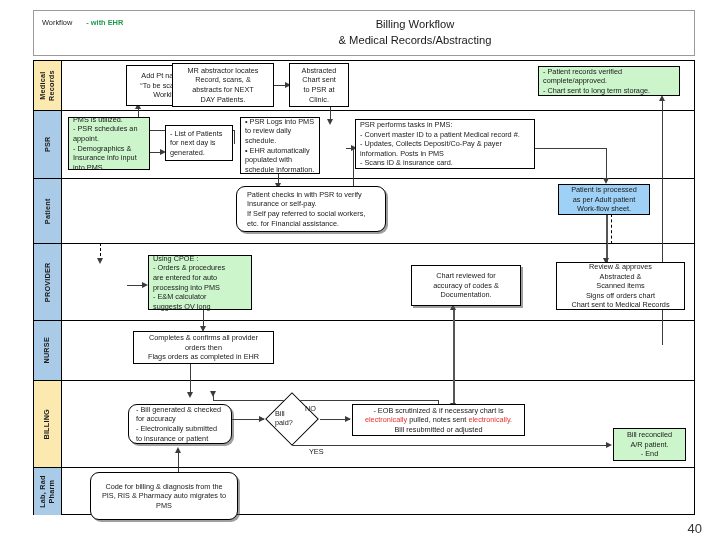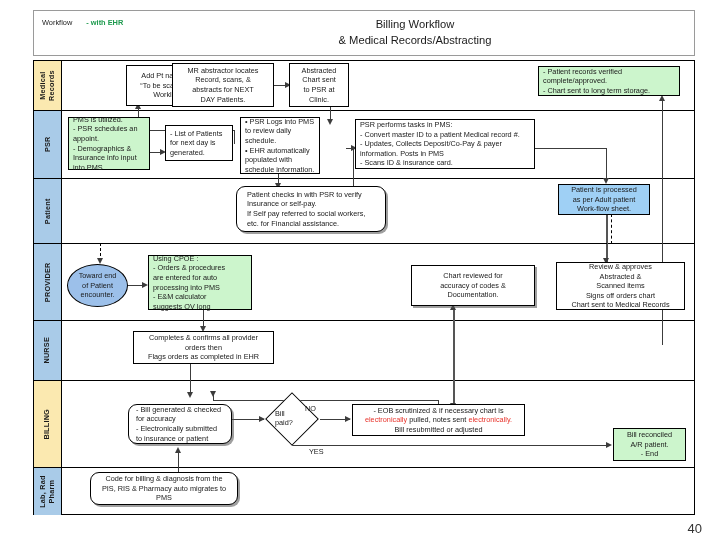--- a/index.html
+++ b/index.html
@@ -268,36 +268,31 @@
     <div>If Self pay referred to social workers,</div>
     <div>etc. for Financial assistance.</div>
   </div>
 
   <div class="node ctr blue" style="left:558px;top:184px;width:92px;height:31px;">
     <div>Patient is processed</div>
     <div><span>as per </span><b>Adult patient</b></div>
     <div><b>Work-flow sheet.</b></div>
   </div>
 
-  <div class="node ctr ell" style="left:67px;top:264px;width:61px;height:43px;padding:0;">
-    <div>Toward end</div>
-    <div>of Patient</div>
-    <div>encounter.</div>
-  </div>
 
   <div class="node lft green" style="left:148px;top:255px;width:104px;height:55px;">
     <div>Using CPOE :</div>
     <div> - Orders  &amp; procedures</div>
     <div>are entered for auto</div>
     <div>processing into PMS</div>
     <div> - E&amp;M calculator</div>
     <div>suggests OV long</div>
   </div>
 
-  <div class="node ctr shadow" style="left:411px;top:265px;width:124px;height:41px;">
+  <div class="node ctr shadow" style="left:411px;top:265px;width:110px;height:41px;">
     <div>Chart reviewed for</div>
     <div>accuracy of codes &amp;</div>
     <div>Documentation.</div>
   </div>
 
   <div class="node ctr" style="left:556px;top:262px;width:129px;height:48px;">
     <div>Review  &amp; approves</div>
     <div>Abstracted &amp;</div>
     <div>Scanned items</div>
     <div>Signs off orders chart</div>
@@ -330,20 +325,20 @@
     <div><span class="red">electronically</span><span> pulled, notes sent </span><span class="red">electronically.</span></div>
     <div>Bill resubmitted or adjusted</div>
   </div>
 
   <div class="node ctr green" style="left:613px;top:428px;width:73px;height:33px;">
     <div>Bill reconciled</div>
     <div>A/R patient.</div>
     <div>- End</div>
   </div>
 
-  <div class="node ctr round shadow" style="left:90px;top:472px;width:148px;height:33px;">
+  <div class="node ctr round shadow" style="left:90px;top:472px;width:148px;height:48px;">
     <div>Code for billing &amp; diagnosis from the</div>
     <div>PIS, RIS &amp; Pharmacy auto migrates to</div>
     <div>PMS</div>
   </div>
 
   <div class="pageno">40</div>
 </div>
 
 </body></html>

